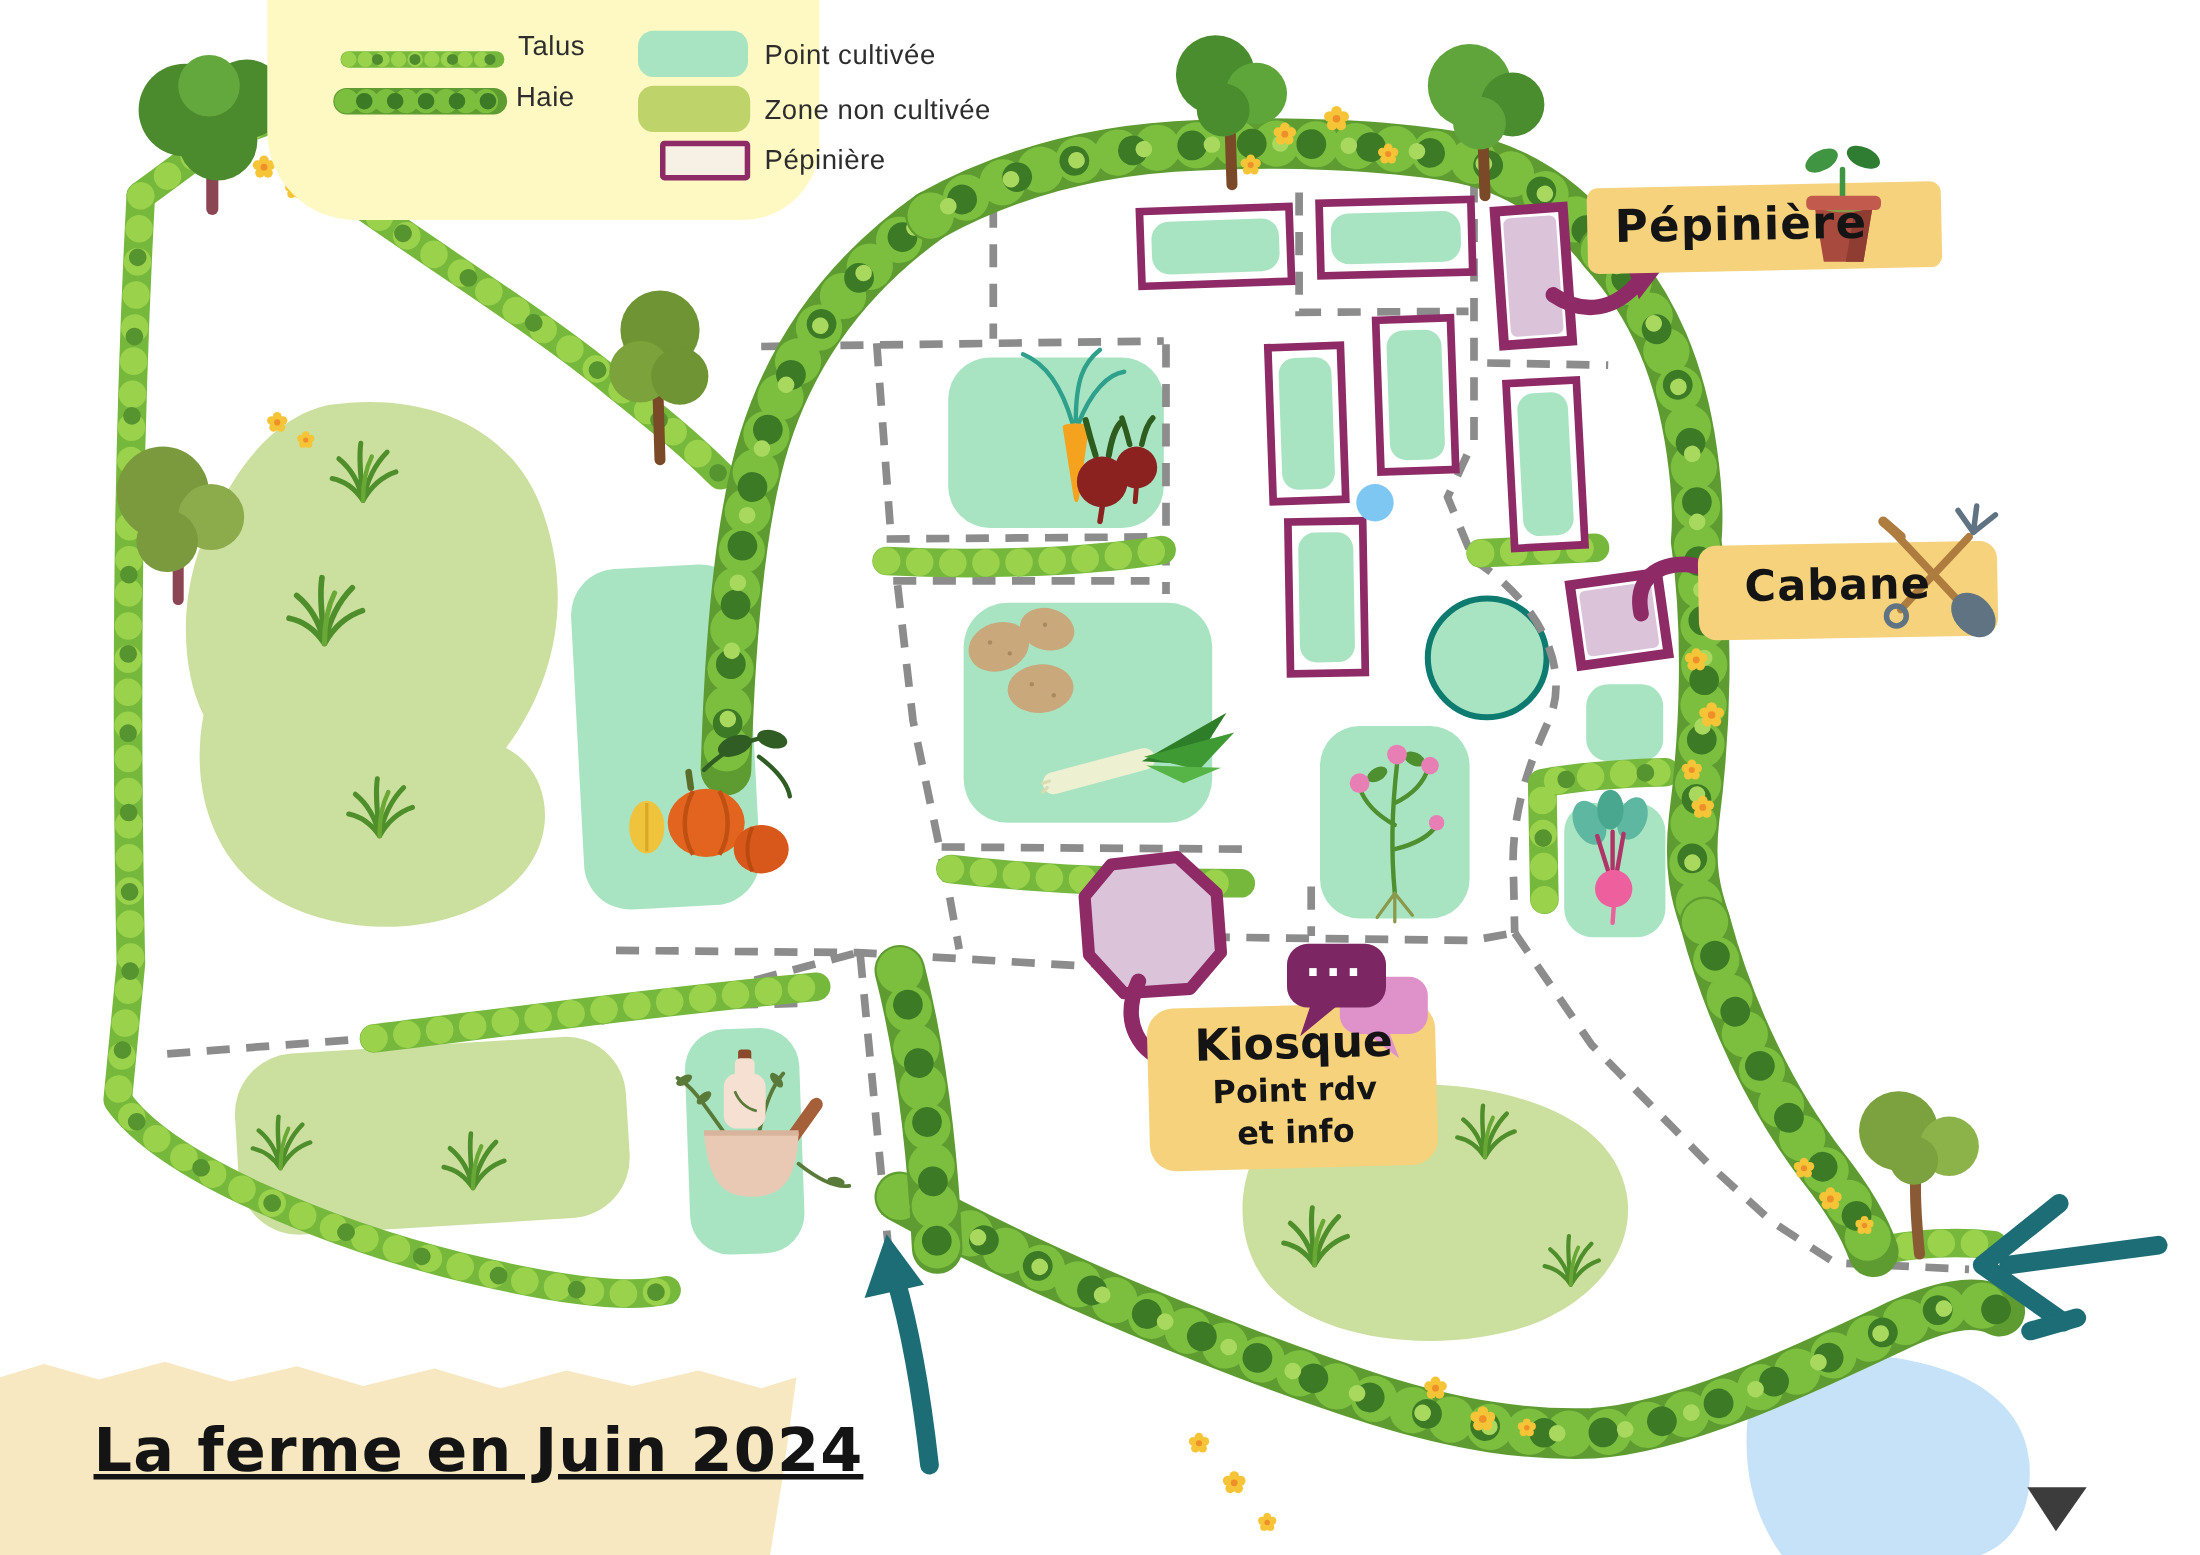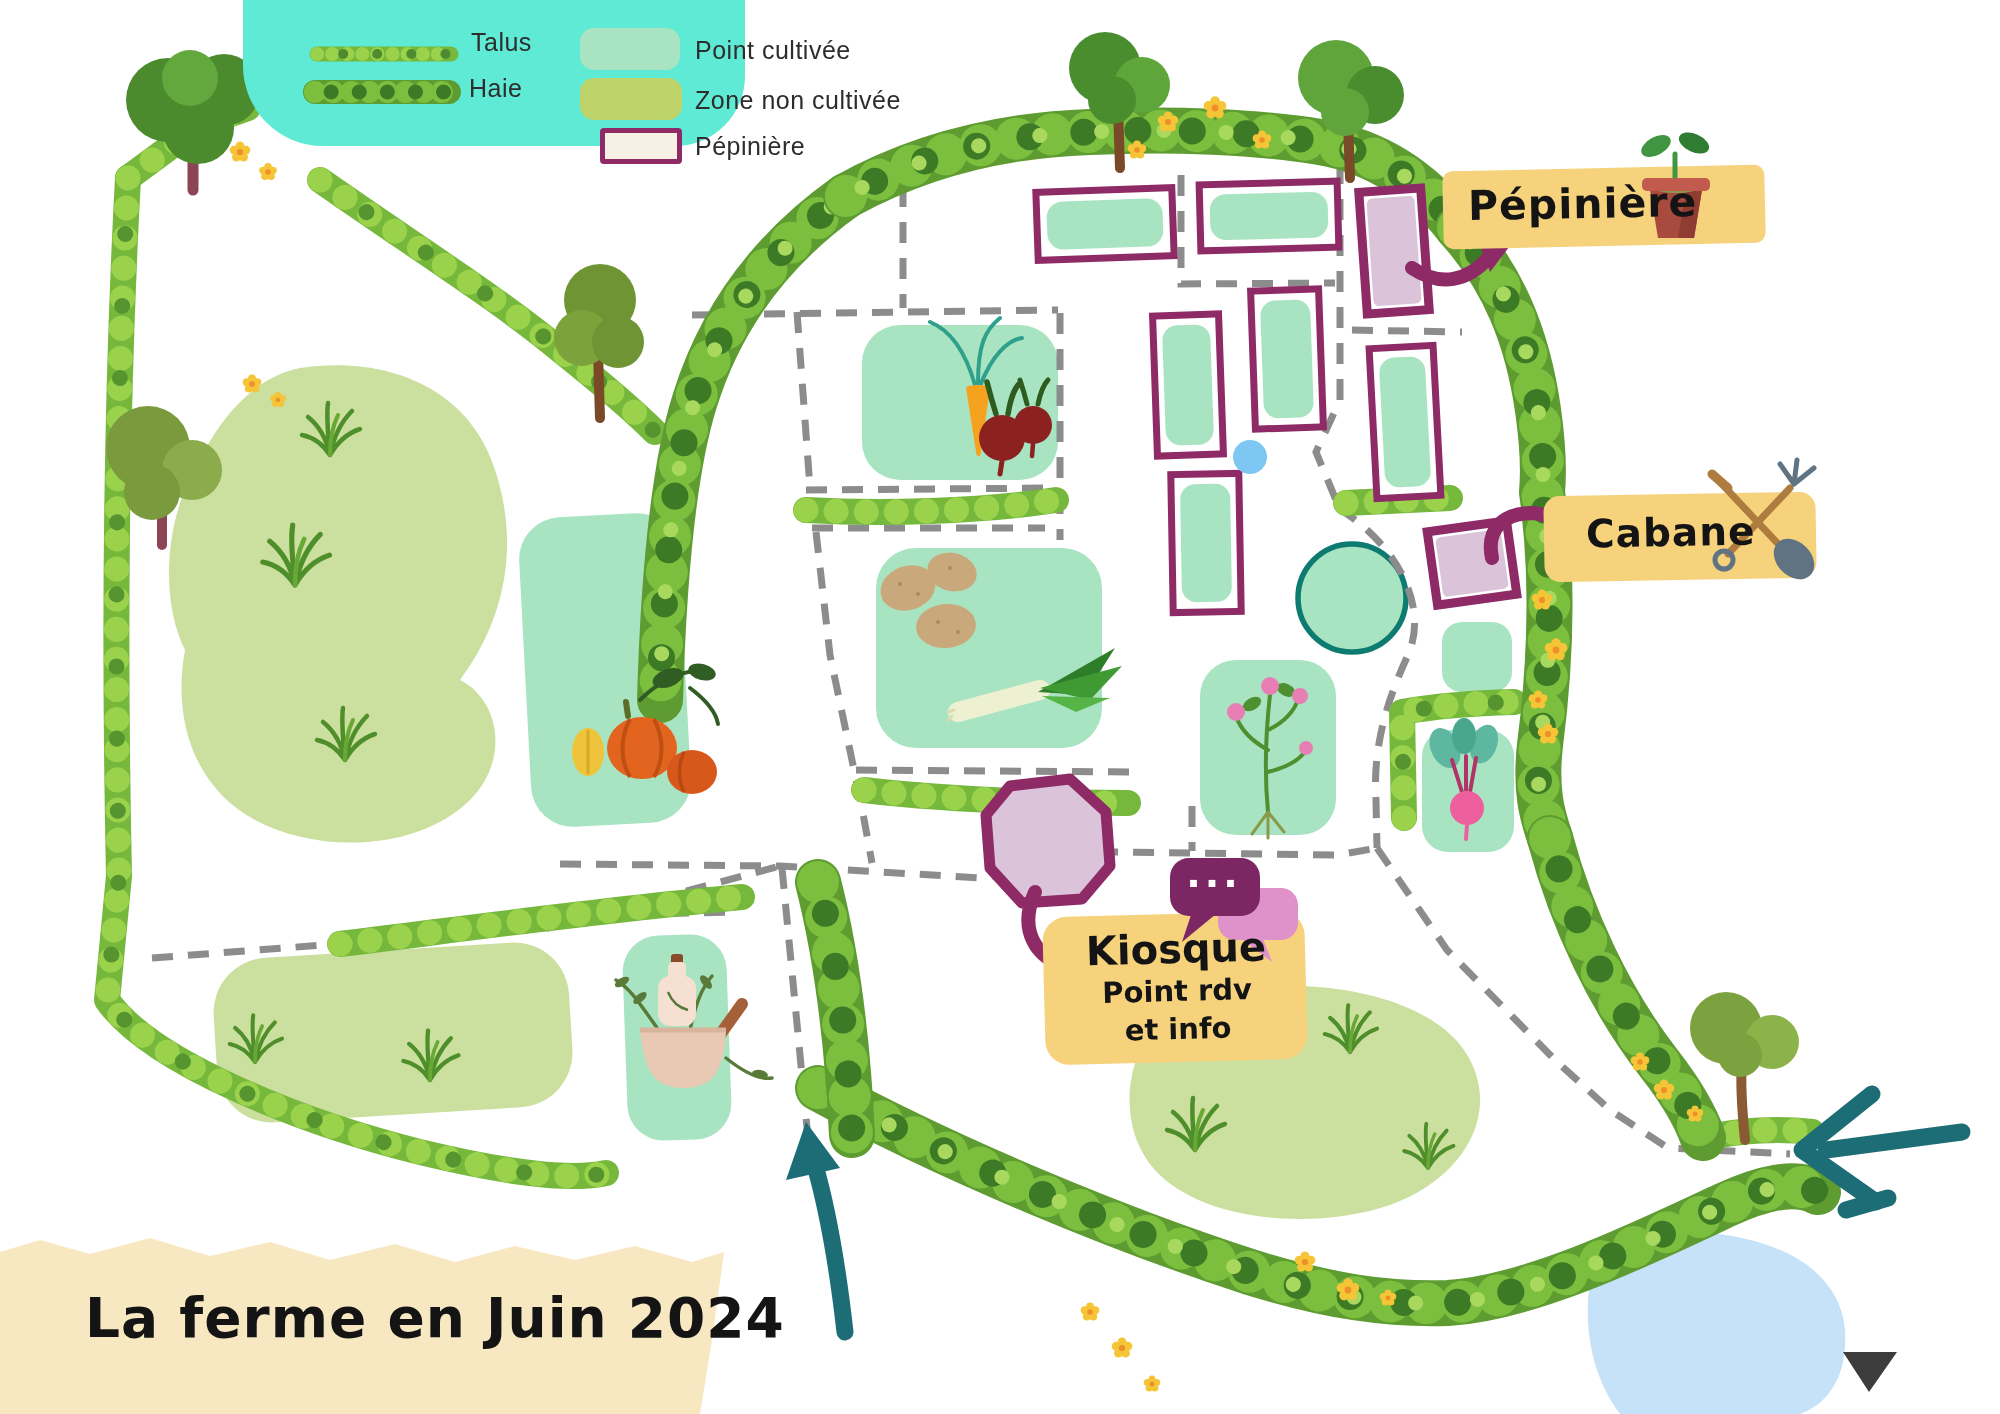--- a/index.html
+++ b/index.html
@@ -16,37 +16,37 @@
   .hl{stroke:#7cbf3f;stroke-width:42;stroke-dasharray:.1 36;}
   .hd{stroke:#3d7a26;stroke-width:27;stroke-dasharray:.1 54;stroke-dashoffset:22;}
   .hx{stroke:#a8d95e;stroke-width:15;stroke-dasharray:.1 62;stroke-dashoffset:44;}
 
   .dash{fill:none;stroke:#8c8c8c;stroke-width:7;stroke-dasharray:21 15;}
   .parrow{fill:none;stroke:#8e2a66;stroke-width:14;stroke-linecap:round;}
   .tarrow{fill:none;stroke:#1c6d75;stroke-width:17;stroke-linecap:round;stroke-linejoin:round;}
 
   
   .abs{position:absolute;}
-  .legend-card{left:243px;top:0;width:502px;height:146px;background:#5eead4;
+  .legend-card{left:243px;top:0;width:502px;height:200px;background:#fef9c3;
                border-radius:0 0 70px 80px;}
   .legend-label{position:absolute;font-family:"Liberation Sans",sans-serif;
                 font-size:25px;color:#2d2d2d;letter-spacing:.5px;white-space:nowrap;}
   .swatch{position:absolute;border-radius:14px;}
   .sw-batiment{border:5px solid #8e2a66;background:#f7f0e4;border-radius:4px;}
 
   .map-label{position:absolute;color:#141414;font-weight:bold;white-space:nowrap;}
   .lbl-pepiniere{left:1468px;top:180px;font-size:41px;transform:rotate(-1deg);letter-spacing:1px;}
   .lbl-cabane{left:1586px;top:510px;font-size:39px;transform:rotate(-1deg);letter-spacing:1px;}
   .kiosque-block{left:1052px;top:926px;width:250px;text-align:center;transform:rotate(-1.5deg);}
   .kiosque-title{font-size:40px;font-weight:bold;color:#141414;}
   .kiosque-line{font-size:29px;font-weight:bold;color:#141414;line-height:38px;}
   .lbl-dots{left:1178px;top:852px;width:72px;text-align:center;color:#ffffff;
             font-size:38px;font-weight:bold;letter-spacing:4px;}
   .lbl-ecocentre{left:1660px;top:1294px;width:320px;text-align:right;font-size:31px;}
-  .lbl-title{left:85px;top:1286px;font-size:55px;letter-spacing:1px;}
+  .lbl-title{left:85px;top:1286px;font-size:55px;letter-spacing:1px;text-decoration:underline;}
 </style>
 </head>
 <body>
 
 <div class="stage">
 
 <svg width="2000" height="1414" viewBox="0 0 2000 1414">
   <defs>
     <g id="tuft">
       <path d="M0,0 C-4,-18 -12,-30 -22,-38 M0,0 C-2,-22 -4,-38 -2,-52 M0,0 C4,-20 12,-34 22,-44 M0,0 C8,-14 18,-22 30,-26 M0,0 C-8,-12 -18,-18 -28,-20" stroke="#4f8f2b" stroke-width="4.5" fill="none" stroke-linecap="round"></path>

